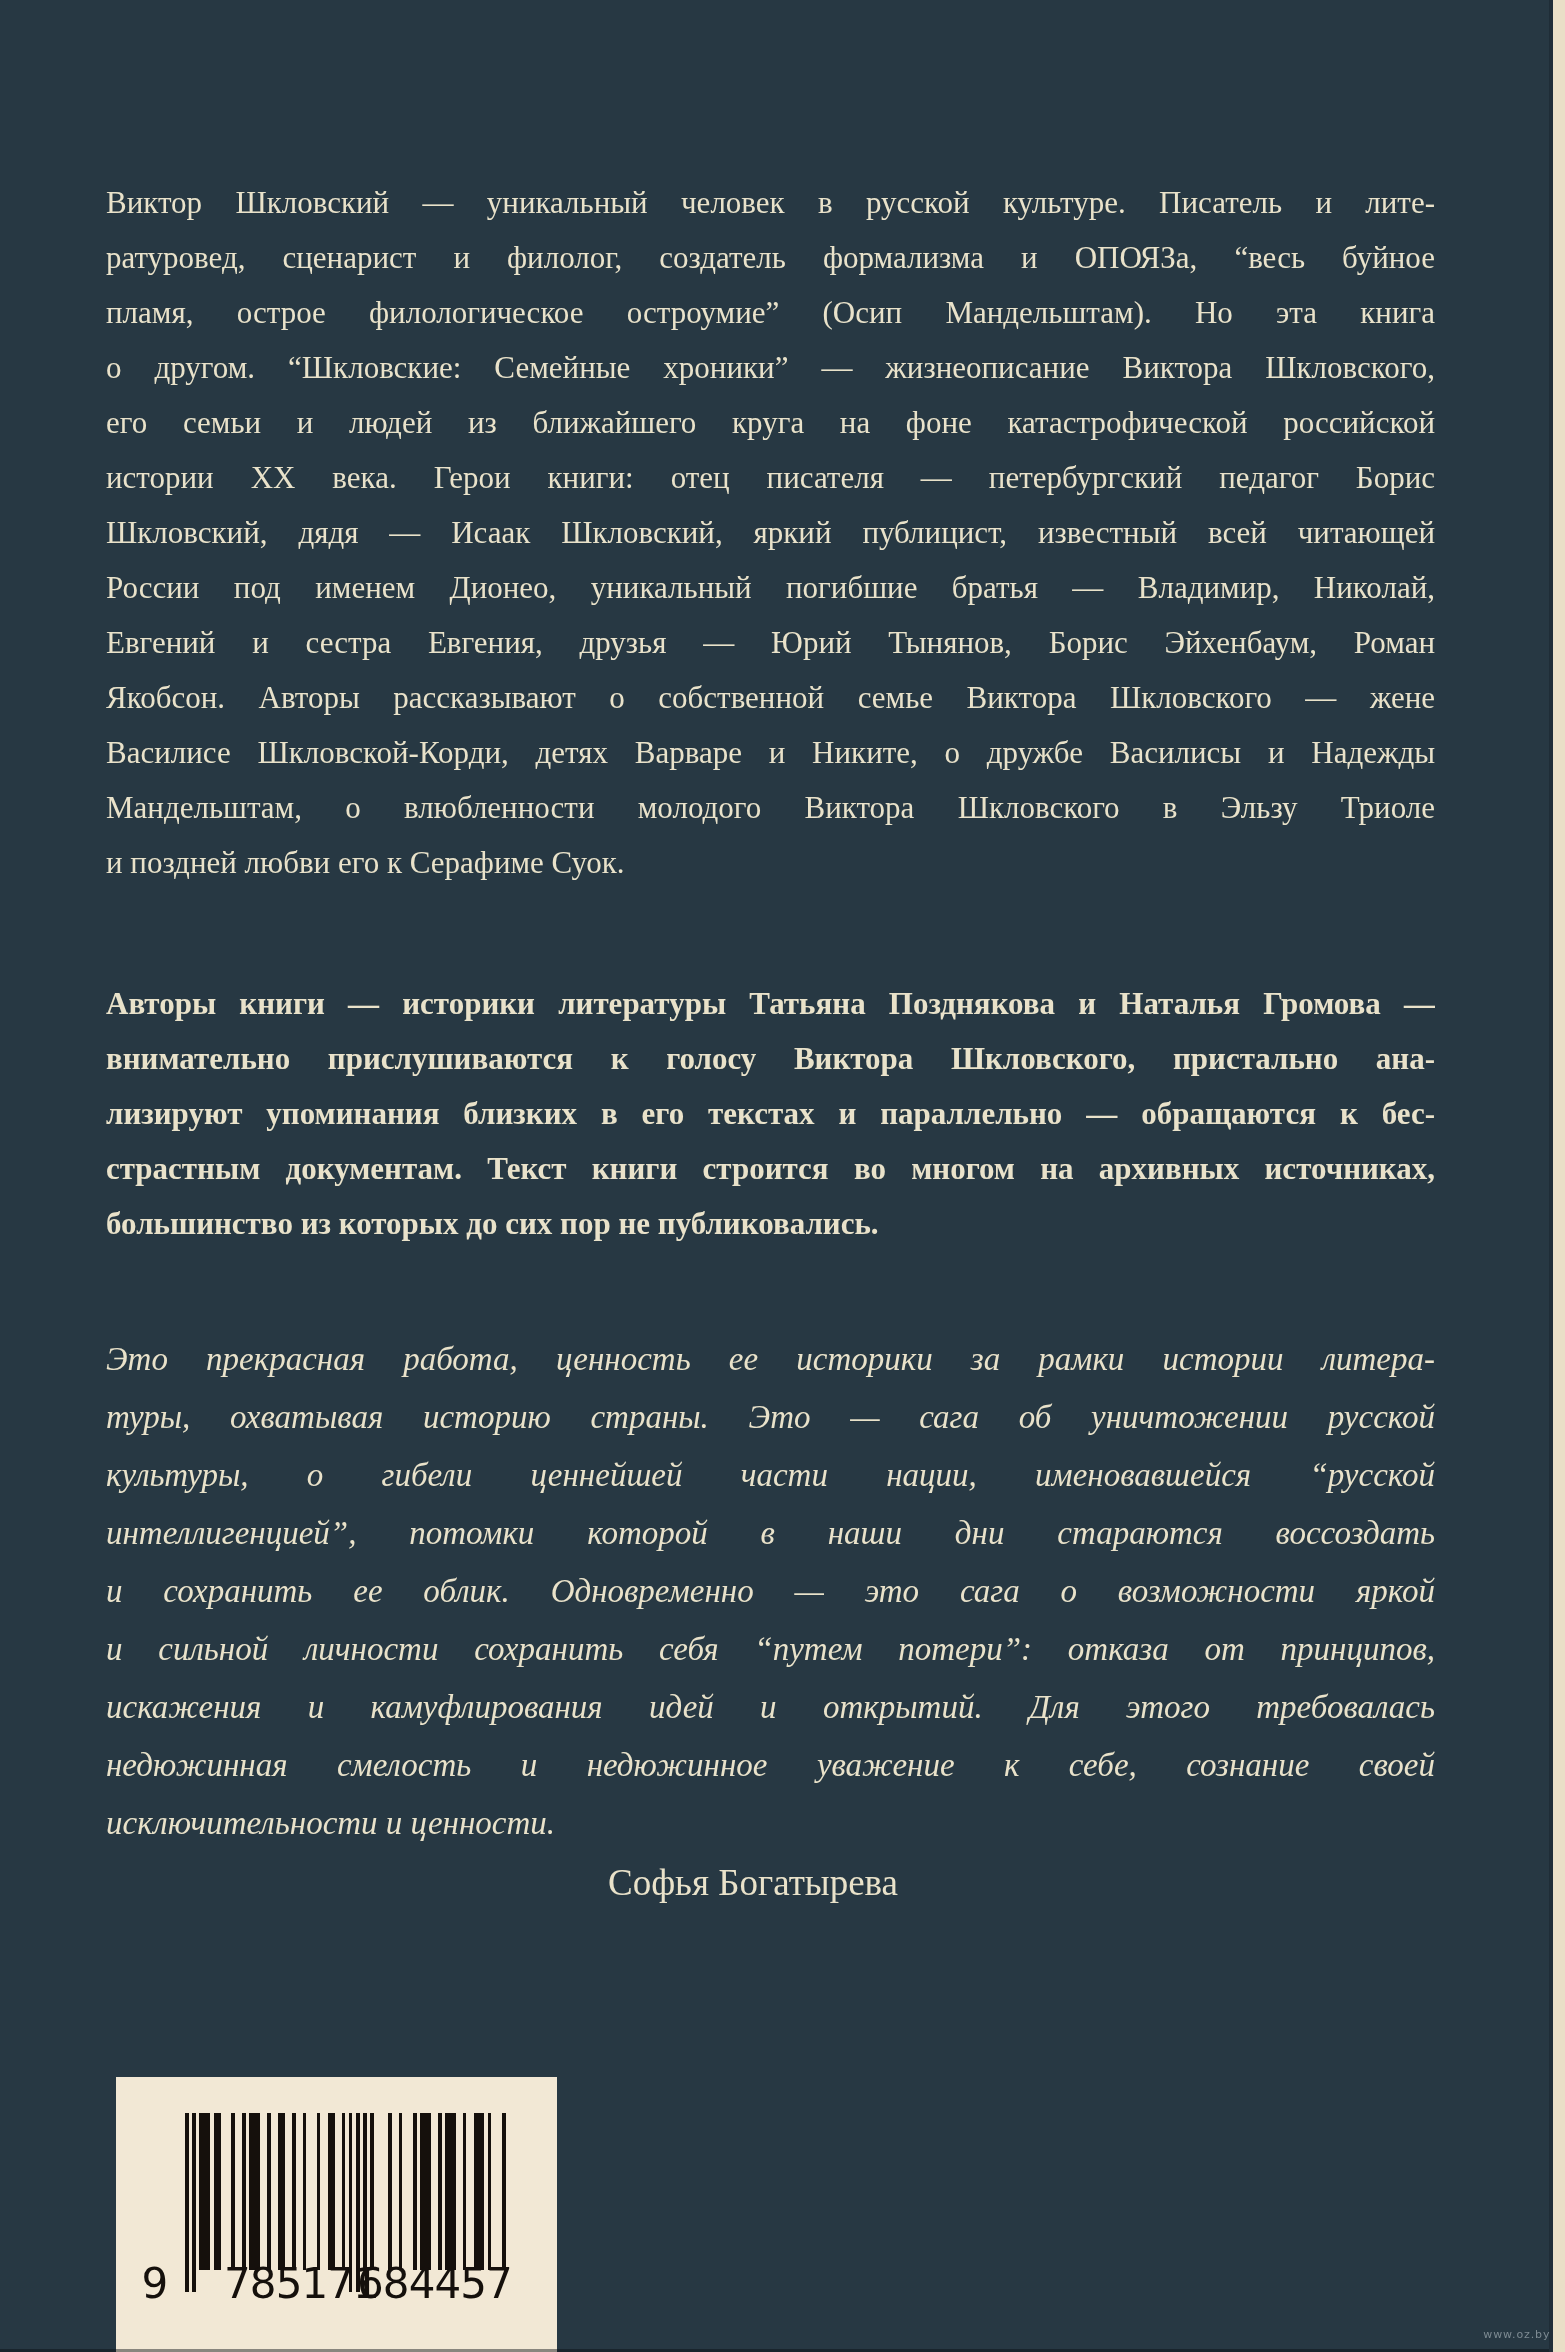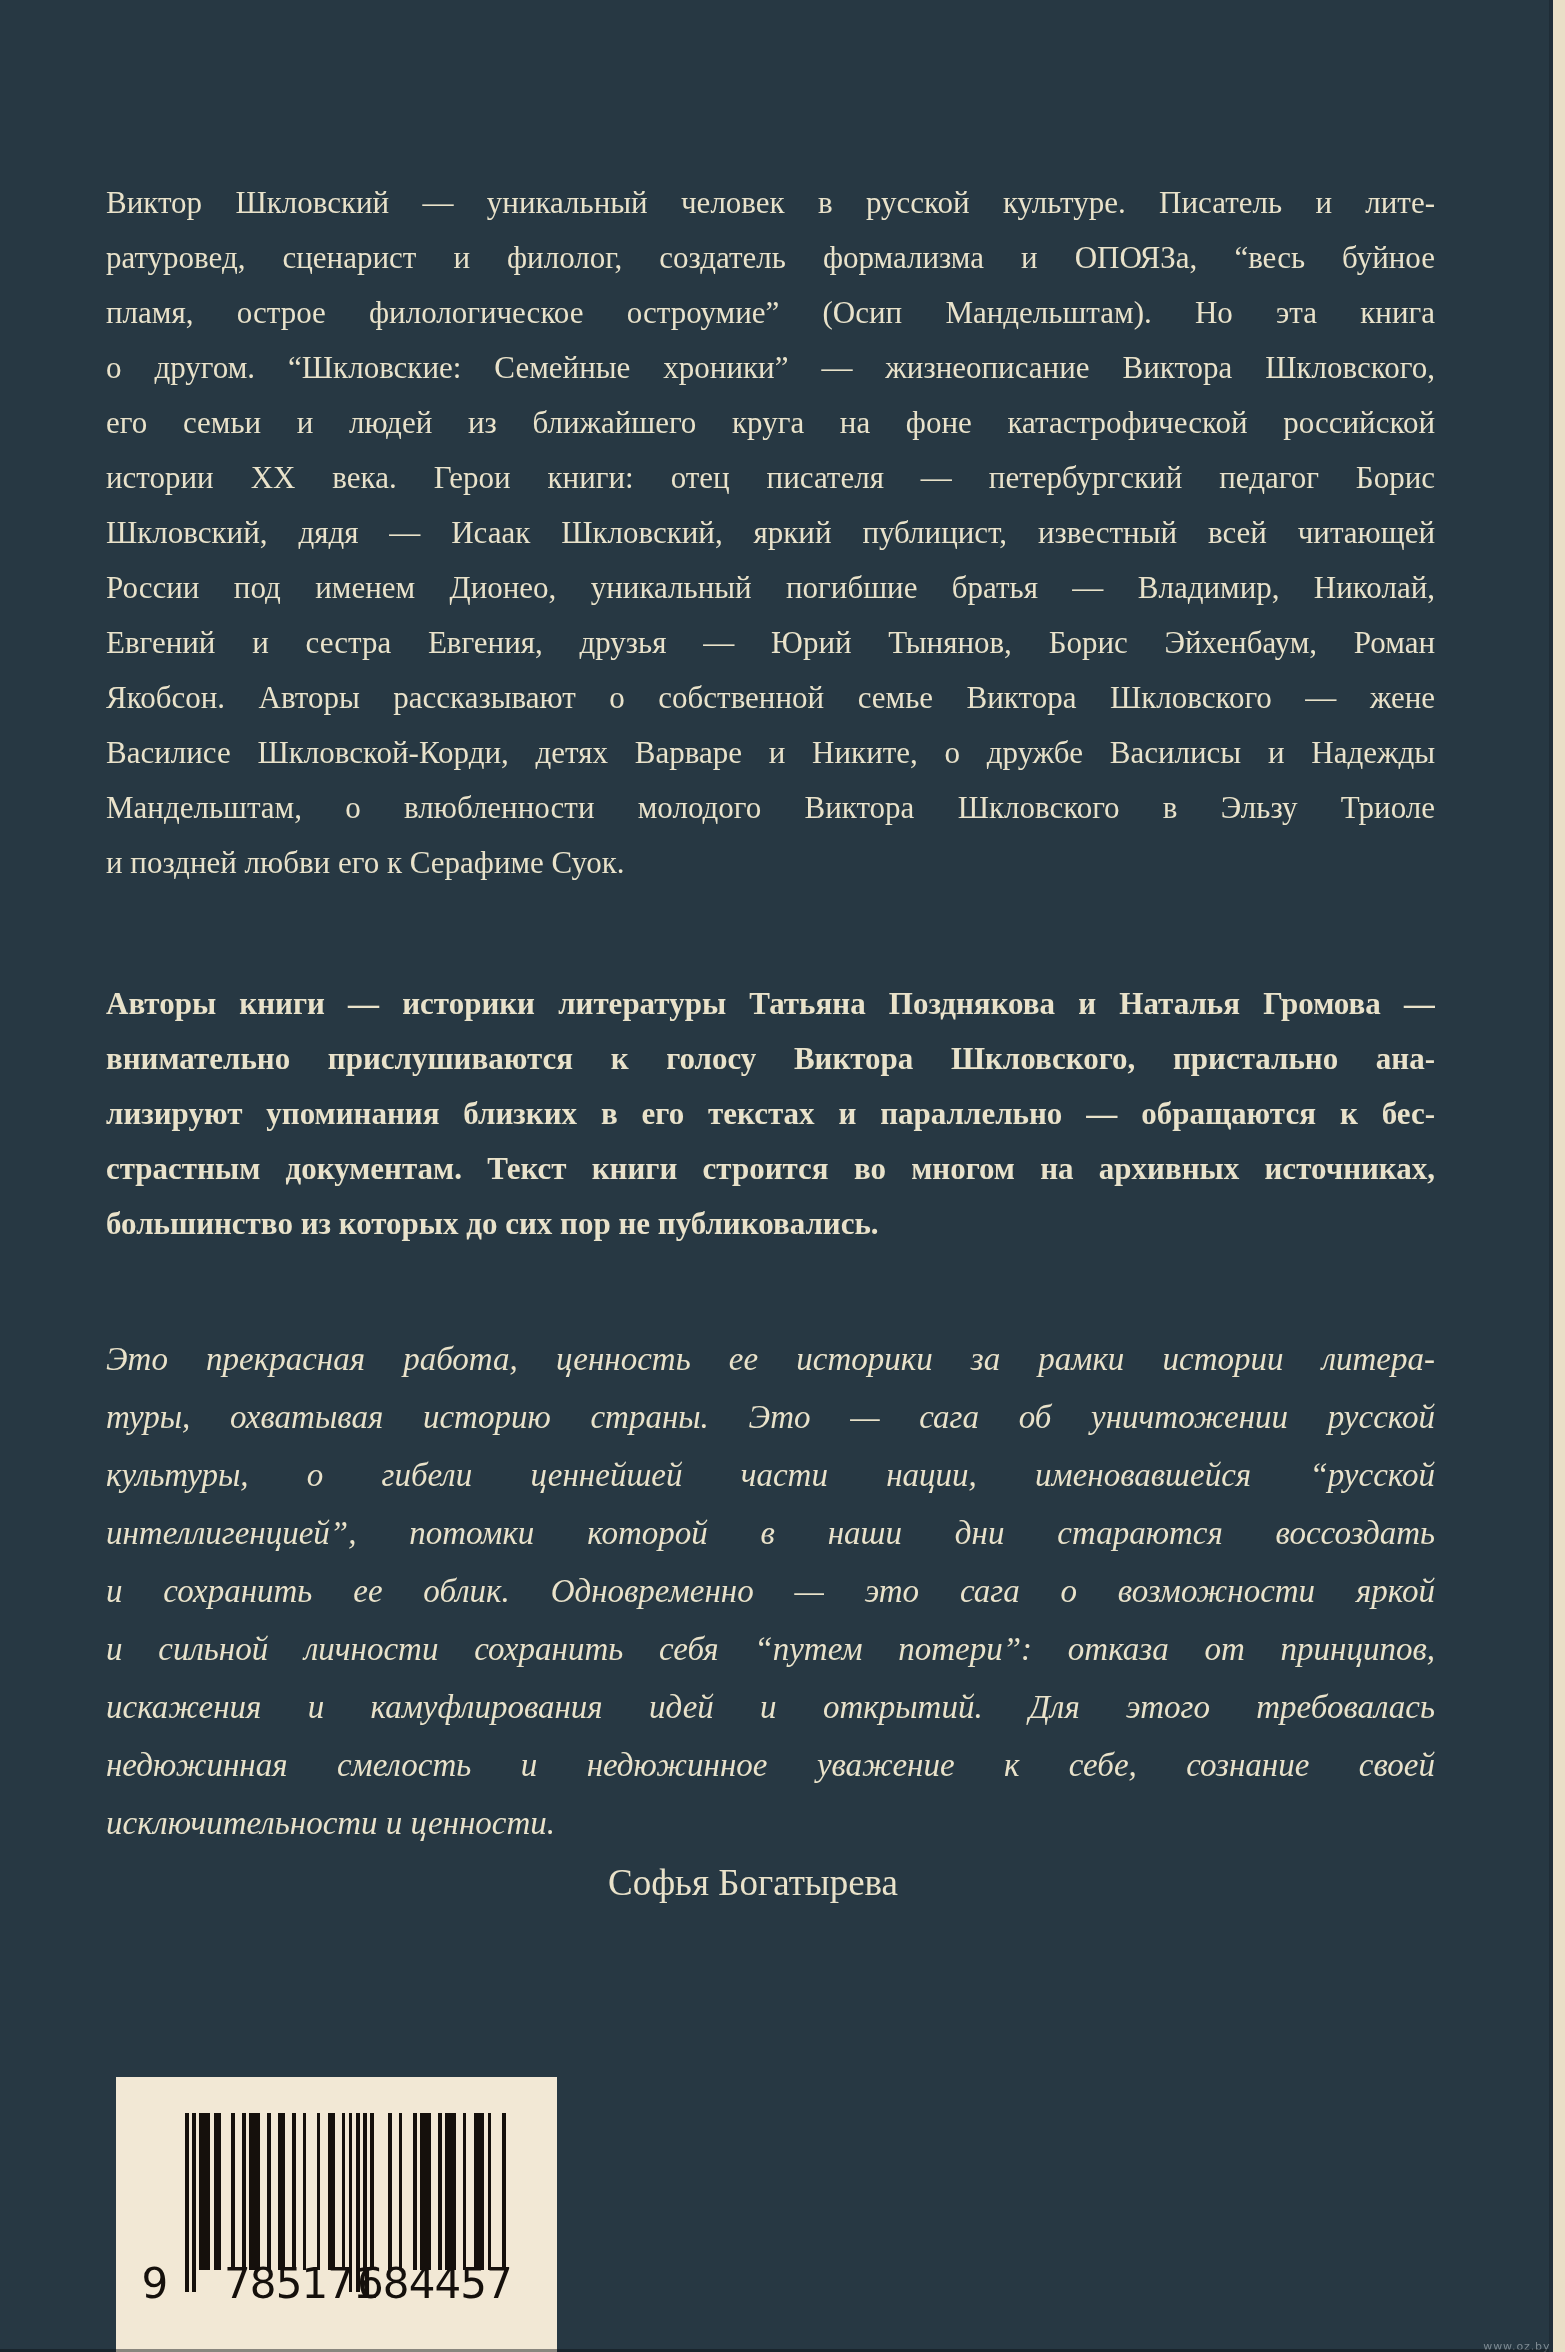--- a/index.html
+++ b/index.html
@@ -39,21 +39,21 @@
     font-family:"DejaVu Sans","Liberation Sans",sans-serif;
     font-size:42px;line-height:48px;color:#15100c;letter-spacing:-0.9px;
   }
   .bd9{left:25.6px;}
   .bdg1{left:82px;margin-left:26px;}
   .bdg2{left:241px;}
   
   .edge-seam{position:absolute;top:0;right:12px;width:3.7px;height:100%;background:#1f2d37;}
   .edge-strip{position:absolute;top:0;right:0;width:12px;height:100%;background:#eadfc7;}
   .watermark{
-    position:absolute;right:14.6px;bottom:0;
+    position:absolute;right:14.6px;bottom:12px;
     font-family:"DejaVu Sans","Liberation Sans",sans-serif;
     font-size:11px;color:#7d8a92;letter-spacing:0.9px;
   }
   .bottom-edge{position:absolute;left:0;bottom:0;width:1549px;height:3.7px;background:rgba(8,14,18,0.45);}
 </style>
 </head>
 <body>
 
 <div class="cover">
 

